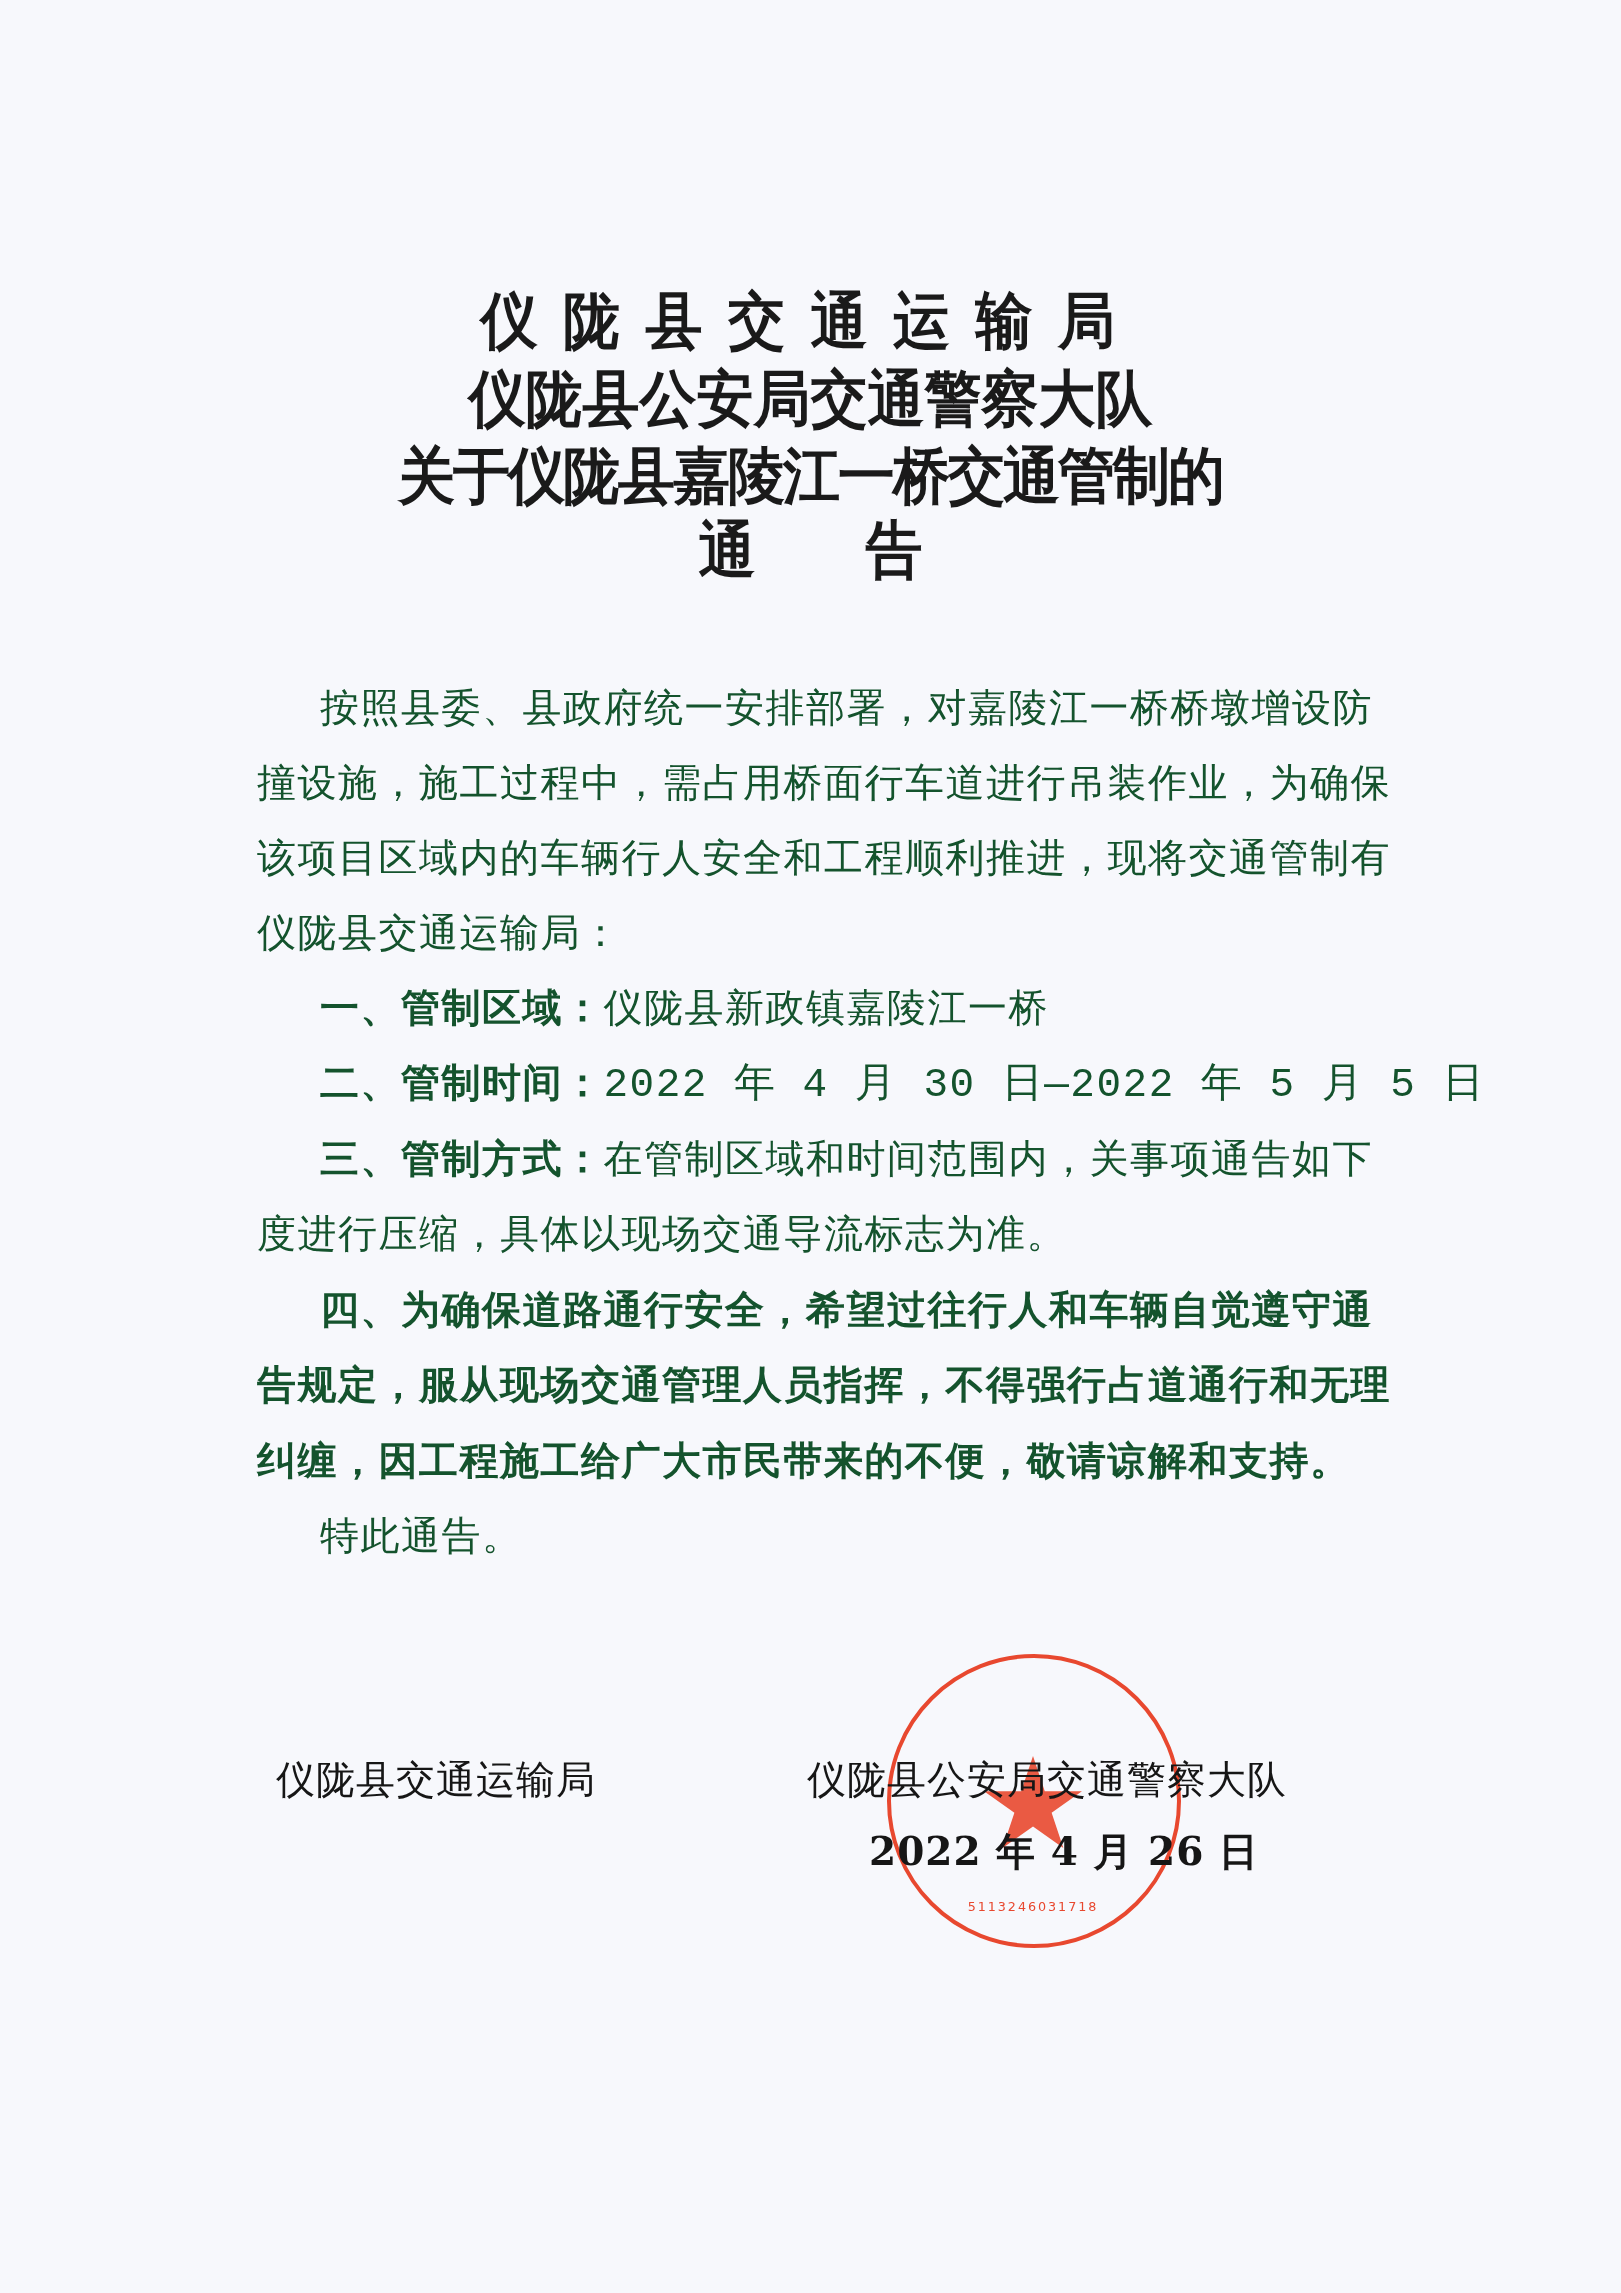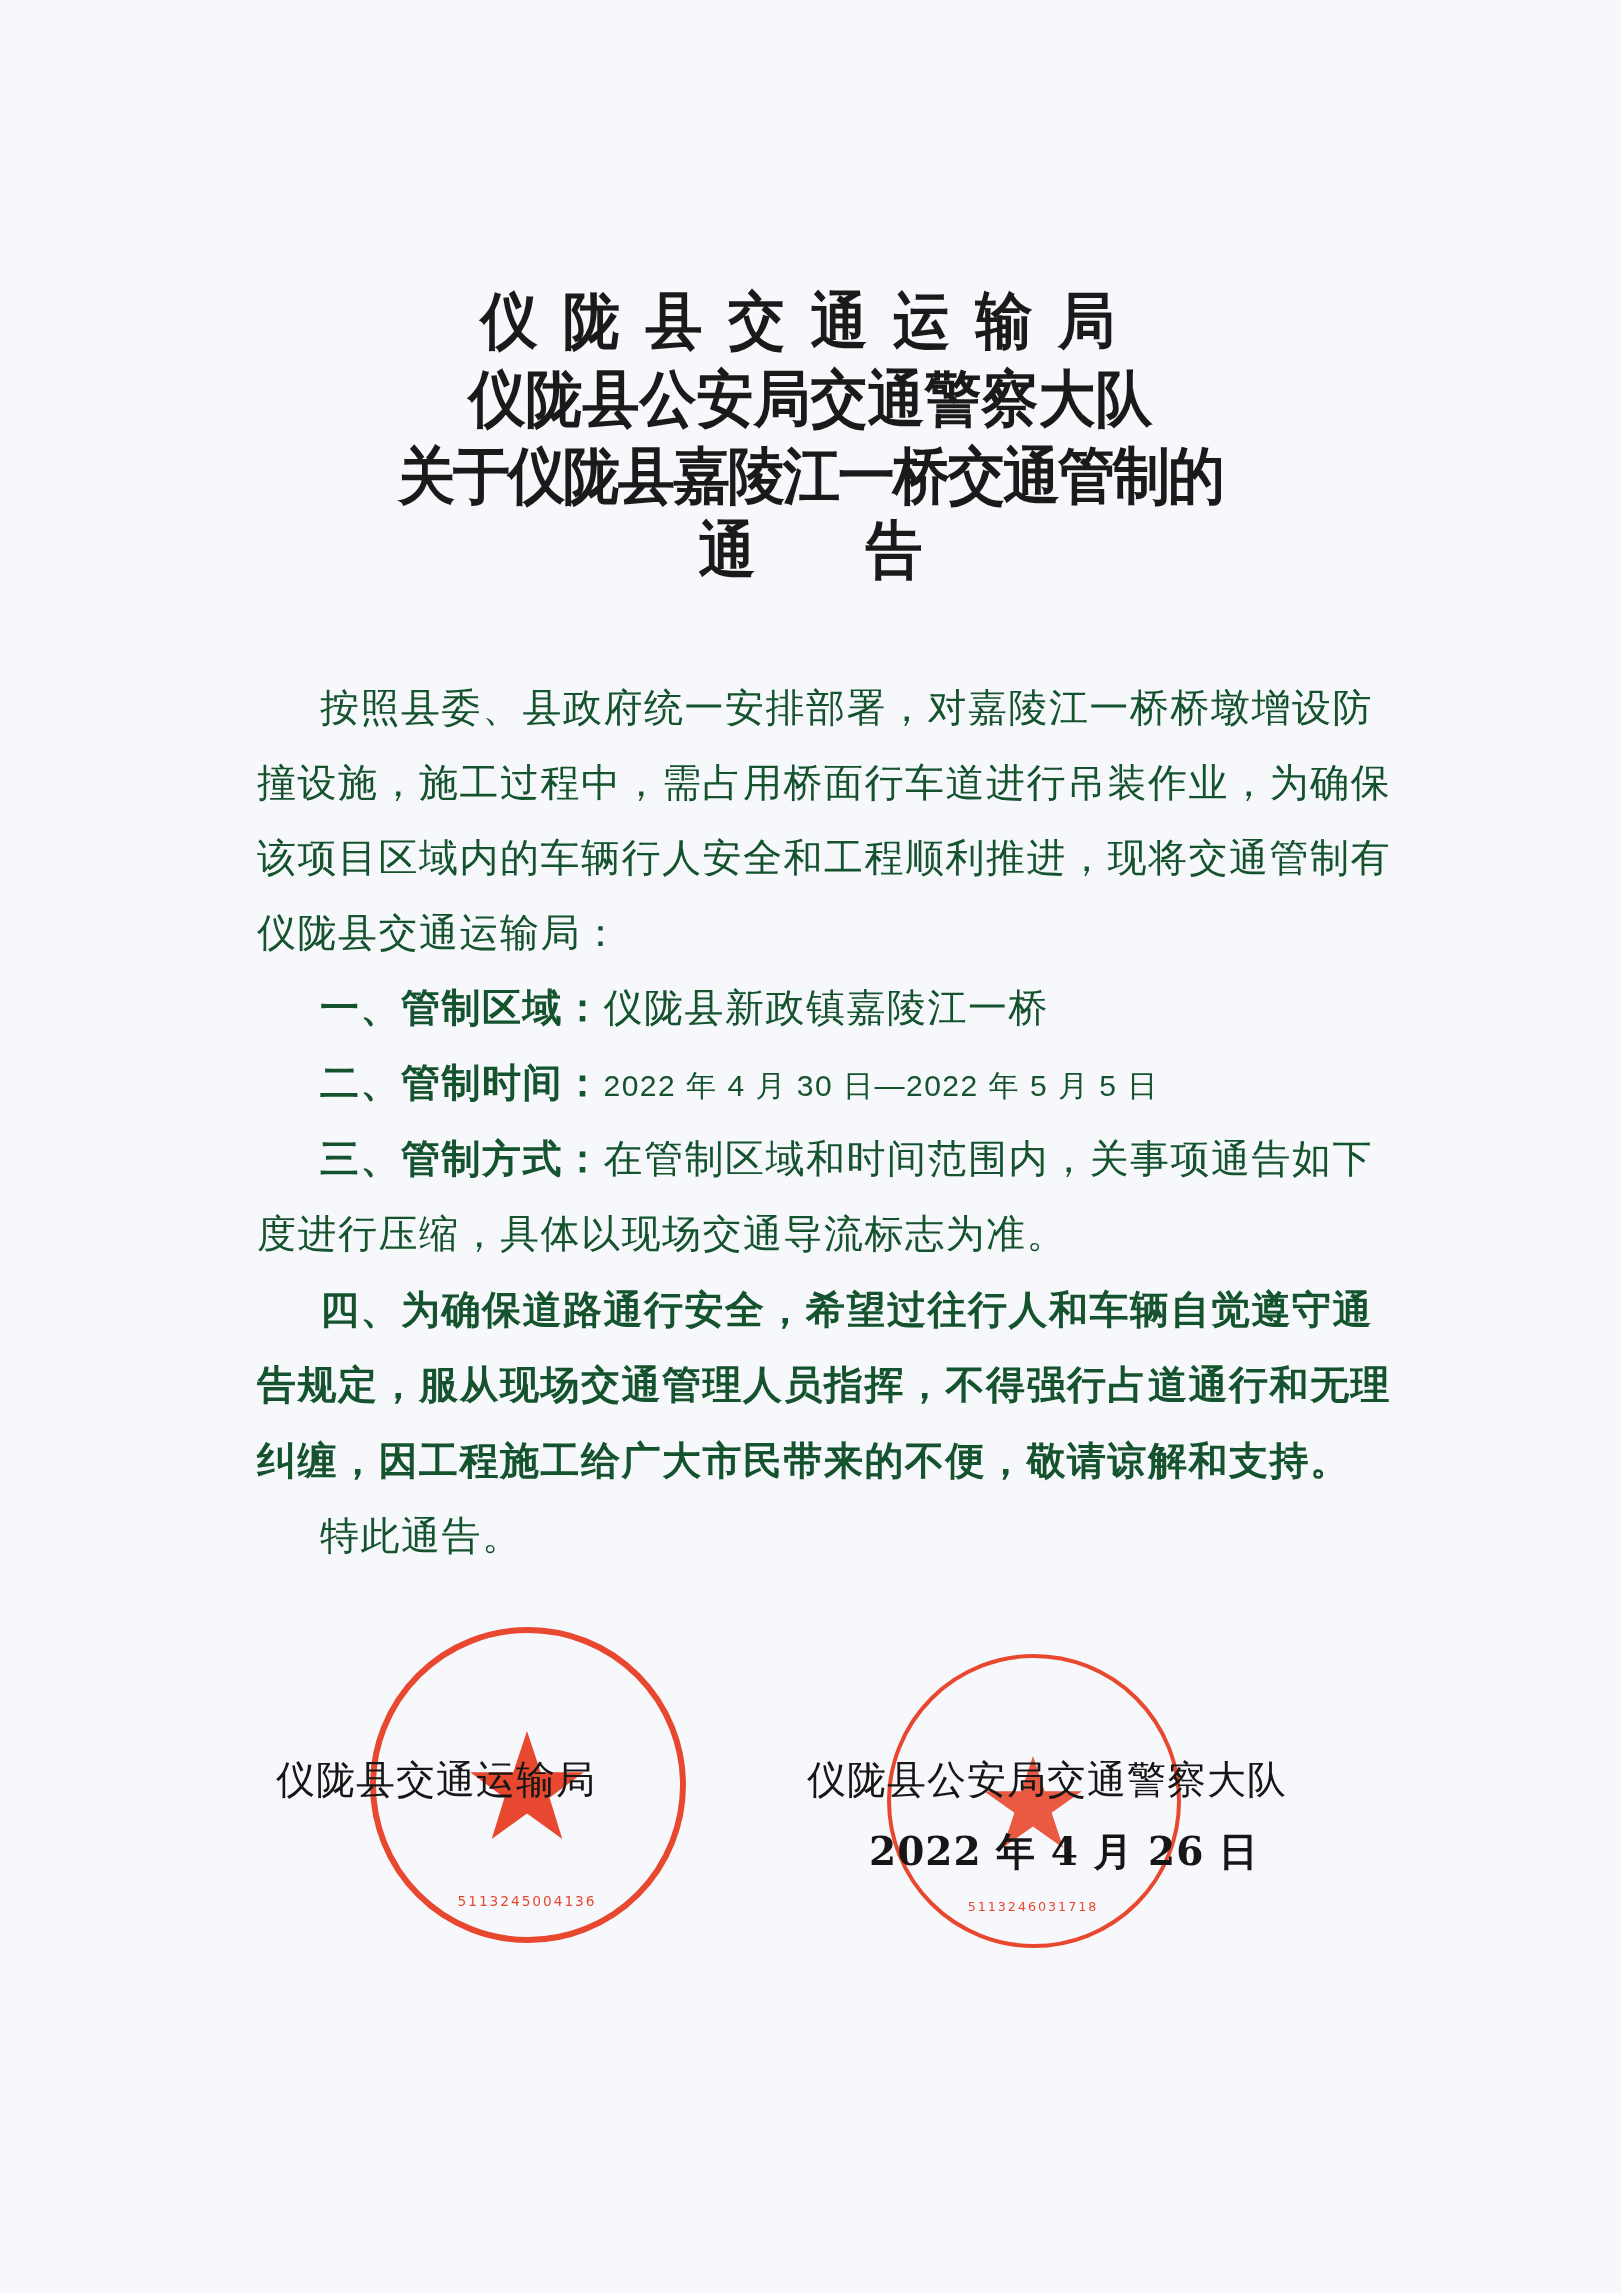--- a/index.html
+++ b/index.html
@@ -24,21 +24,21 @@
   .t4 { top: 521px; letter-spacing: 110px; padding-left: 110px; box-sizing: border-box; }
 
   .line {
     position: absolute; left: 257px;
     font-family: "DejaVu Sans", "Liberation Sans", sans-serif;
     font-size: 39px; line-height: 1; white-space: nowrap; color: #14532d;
     letter-spacing: 1.5px;
   }
   .indent { left: 320px; }
   .b { font-weight: bold; }
-  .num { font-family: Liberation Sans, sans-serif; font-size: 30px; }
+  .num { font-family: Liberation Mono, monospace; font-size: 41px; }
 
   .stamp {
     position: absolute; border-radius: 50%;
     border: 6.9px solid #e8482f; box-sizing: border-box;
   }
   .stamp svg { position: absolute; left: 0; top: 0; }
   .sig {
     position: absolute; font-family: "DejaVu Serif", "Liberation Serif", serif;
     font-size: 39px; color: #161616; white-space: nowrap; letter-spacing: 1px;
   }
@@ -68,26 +68,20 @@
     <span class="b">三、管制方式：</span><span>在管制区域和时间范围内，关事项通告如下</span>
   </div>
   <div class="line" style="top:1214px">度进行压缩，具体以现场交通导流标志为准。</div>
 
   <div class="line indent b" style="top:1290px">四、为确保道路通行安全，希望过往行人和车辆自觉遵守通</div>
   <div class="line b" style="top:1365px">告规定，服从现场交通管理人员指挥，不得强行占道通行和无理</div>
   <div class="line b" style="top:1441px">纠缠，因工程施工给广大市民带来的不便，敬请谅解和支持。</div>
 
   <div class="line indent" style="top:1516px">特此通告。</div>
 
-  <div class="stamp" style="left:370px; top:1627px; width:316px; height:316px;">
-    <svg width="302" height="302" viewBox="0 0 308 308">
-      <polygon points="154,100 168,142 212,142 177,168 190,210 154,184 118,210 131,168 96,142 140,142" fill="#e8482f"></polygon>
-      <text x="154" y="278" text-anchor="middle" font-size="14" fill="#e8482f" font-family="DejaVu Sans, sans-serif" letter-spacing="2">5113245004136</text>
-    </svg>
-  </div>
 
   <div class="stamp" style="left:887px; top:1654px; width:294px; height:294px; border-width:4.9px;">
     <svg width="284" height="284" viewBox="0 0 290 290">
       <polygon points="145,100 157,136 195,136 164,158 176,194 145,172 114,194 126,158 95,136 133,136" fill="#e8482f" opacity="0.9"></polygon>
       <text x="145" y="258" text-anchor="middle" font-size="13" fill="#e8482f" font-family="DejaVu Sans, sans-serif" letter-spacing="2">5113246031718</text>
     </svg>
   </div>
 
   <div class="sig" style="left:276px; top:1753px;">仪陇县交通运输局</div>
   <div class="sig" style="left:807px; top:1753px;">仪陇县公安局交通警察大队</div>

